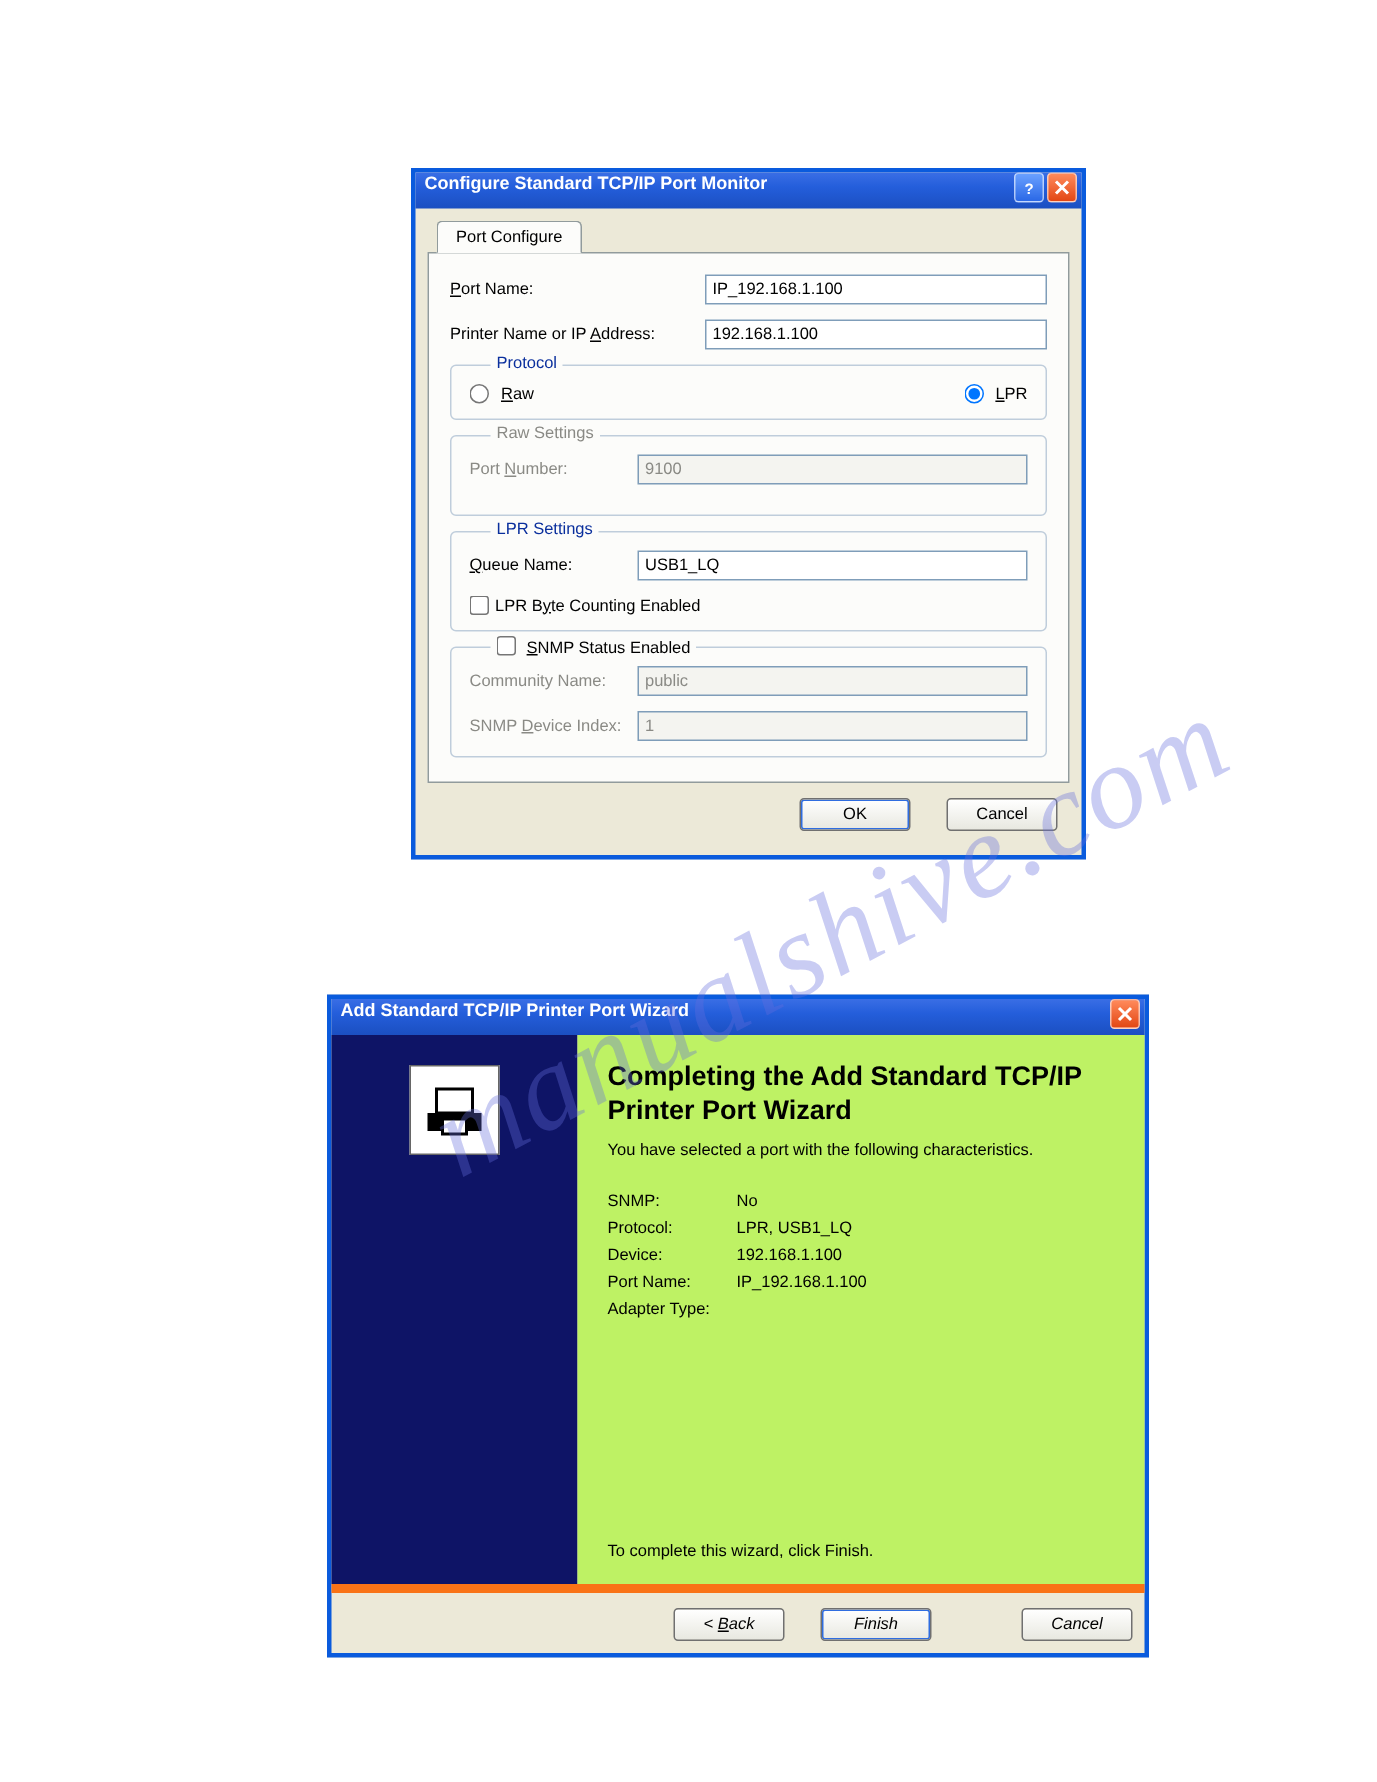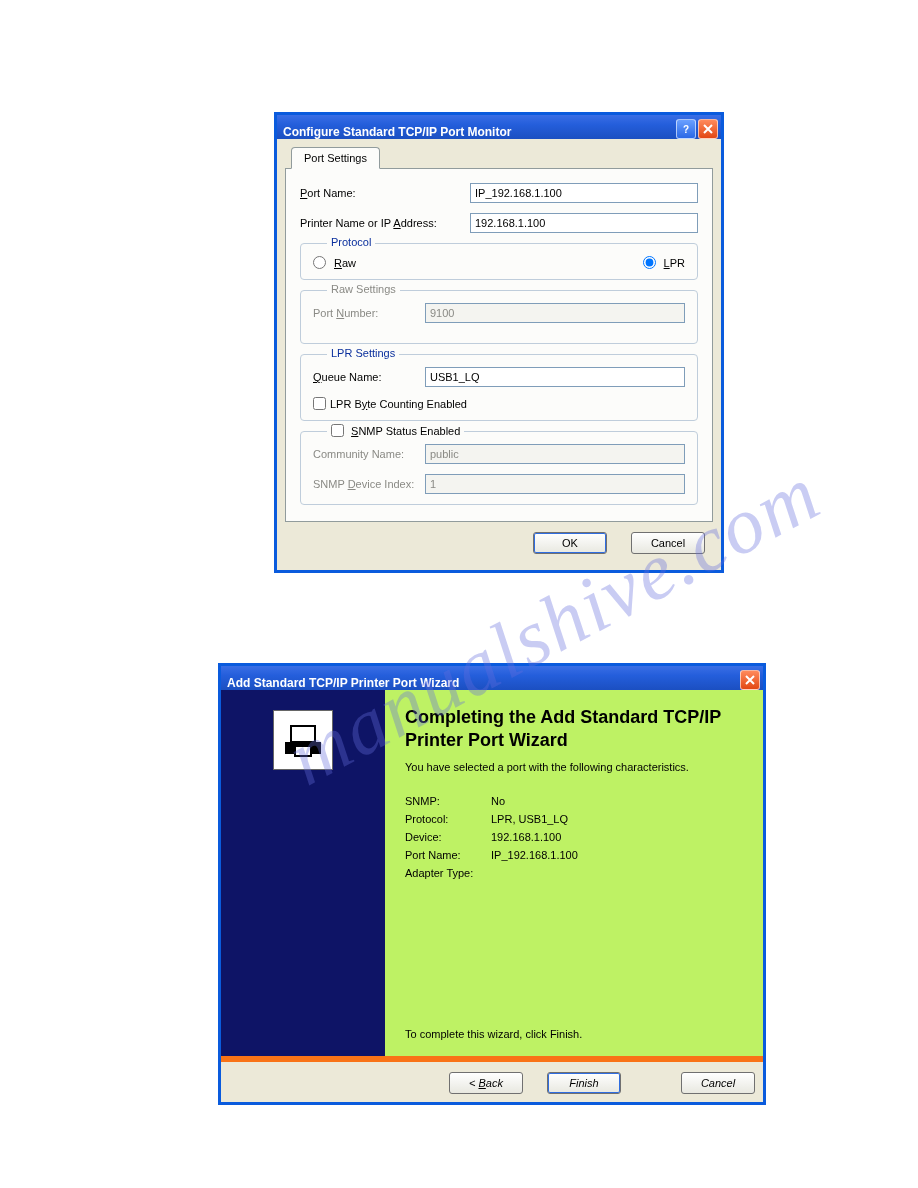--- a/index.html
+++ b/index.html
@@ -31,21 +31,21 @@
   .dialog {
     position: absolute;
     border: 3px solid #0a5bdd;
     background: #ece9d8;
     box-shadow: 0 1px 0 #fff inset;
   }
   .titlebar {
     height: 24px;
     background: linear-gradient(to bottom,#3a6ee5 0%,#245edb 40%,#1b4fc1 100%);
     display: flex;
-    align-items: flex-end;
+    align-items: flex-start;
     padding: 0 3px 0 6px;
     color: #fff;
     font-weight: bold;
     font-size: 12px;
   }
   .titlebar .title { flex: 1; white-space: nowrap; overflow: hidden; }
   .tb-btn {
     width: 20px; height: 20px;
     margin-left: 2px;
     display: flex; align-items: center; justify-content: center;
@@ -156,21 +156,21 @@
     </span>
     <span class="tb-btn tb-close">
       <svg viewBox="0 0 10 10">
           <path d="M1 1 L9 9 M9 1 L1 9" stroke="#fff" stroke-width="2"></path>
         </svg>
     </span>
   </div>
 
   <div class="body">
     <div class="tabstrip">
-      <div class="tab">Port Settings</div>
+      <div class="tab">Port Configure</div>
     </div>
     <div class="tabpanel">
 
       <div class="row">
         <label><span style="text-decoration:underline;">P</span>ort Name:</label>
         <input class="txt" value="IP_192.168.1.100" style="">
       </div>
       <div class="row">
         <label>Printer Name or IP <span style="text-decoration:underline;">A</span>ddress:</label>
         <input class="txt" value="192.168.1.100" style="">

